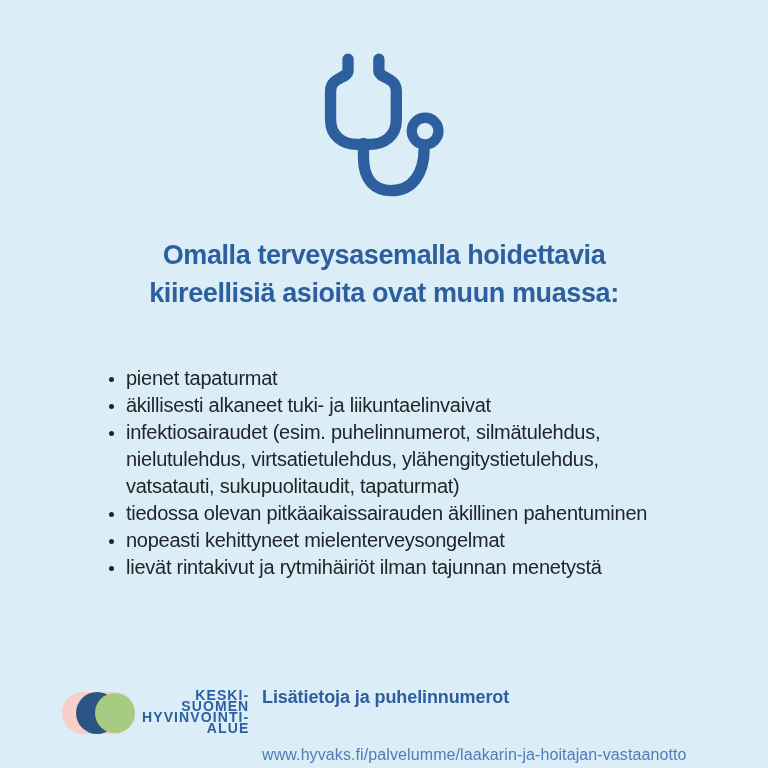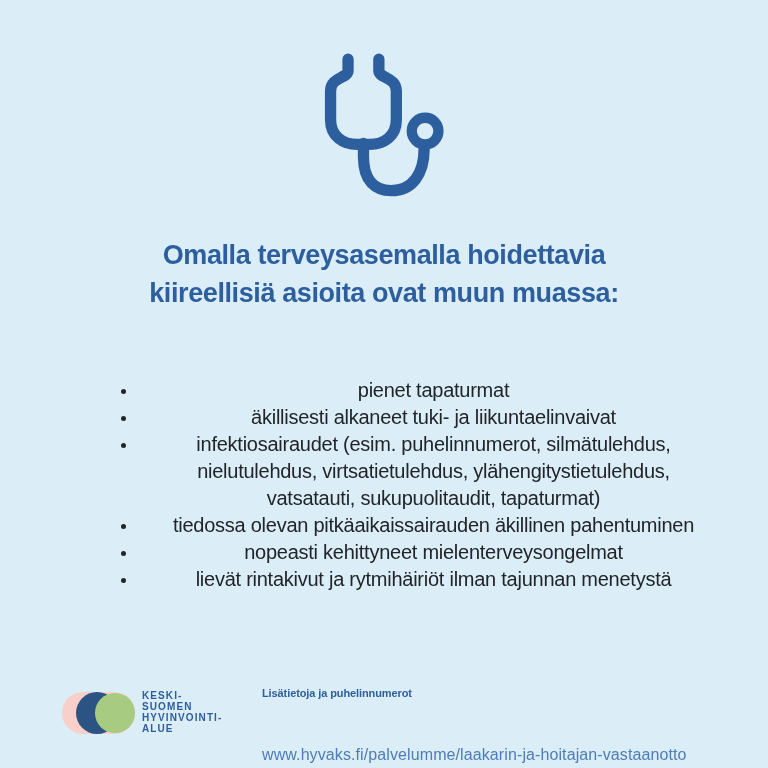--- a/index.html
+++ b/index.html
@@ -27,42 +27,42 @@
     font-weight:bold;
     font-size:27px;line-height:38px;letter-spacing:-0.4px;
   }
 
   
   .list-wrap{
     position:absolute;top:361px;left:100px;width:645px;
     color:var(--body_text,#212529);
     font-size:20px;line-height:27px;letter-spacing:-0.25px;
   }
-  .list-wrap ul{margin:16px;padding:0 0 0 22px;list-style:disc outside;text-align:center;}
+  .list-wrap ul{margin:4px;padding:0 0 0 22px;list-style:disc outside;}
   .list-wrap li{margin:0;padding:0;}
   .list-wrap li::marker{font-size:0.85em;}
   .list-wrap .line{display:block;}
 
   
   .logo-mark{position:absolute;left:62px;top:692px;width:73px;height:42px;}
   .logo-pill{position:absolute;left:0;top:0;width:73px;height:42px;border-radius:21px;background:var(--logo_pink,#f8cfc9);}
   .logo-circle-navy{position:absolute;left:14px;top:0;width:42px;height:42px;border-radius:50%;background:var(--logo_navy,#2b5384);}
   .logo-circle-green{position:absolute;left:33px;top:1px;width:40px;height:40px;border-radius:50%;background:var(--logo_green,#a7cb80);}
 
   .logo-wordmark{
     position:absolute;left:142px;top:690px;
     color:var(--brand_blue,#2d5f9e);
-    font-size:10px;font-weight:bold;letter-spacing:1.1px;line-height:11px;
+    font-size:14px;font-weight:bold;letter-spacing:1.1px;line-height:11px;text-align:right;
   }
   .logo-wordmark span{display:block;}
 
   .info-title{
     position:absolute;left:262px;top:687px;
     color:var(--brand_blue,#2d5f9e);
-    font-size:11px;font-weight:bold;letter-spacing:-0.1px;
+    font-size:18px;font-weight:bold;letter-spacing:-0.1px;
   }
   .info-url{
     position:absolute;left:262px;top:746px;
     color:var(--url_blue,#4e7db7);
     font-size:16px;letter-spacing:0.1px;
   }
 </style>
 </head>
 <body style="--background: #dbedf6; --brand_blue: #2d5f9e; --body_text: #212529; --url_blue: #4e7db7; --logo_pink: #f8cfc9; --logo_navy: #2b5384; --logo_green: #a7cb80;">
 

